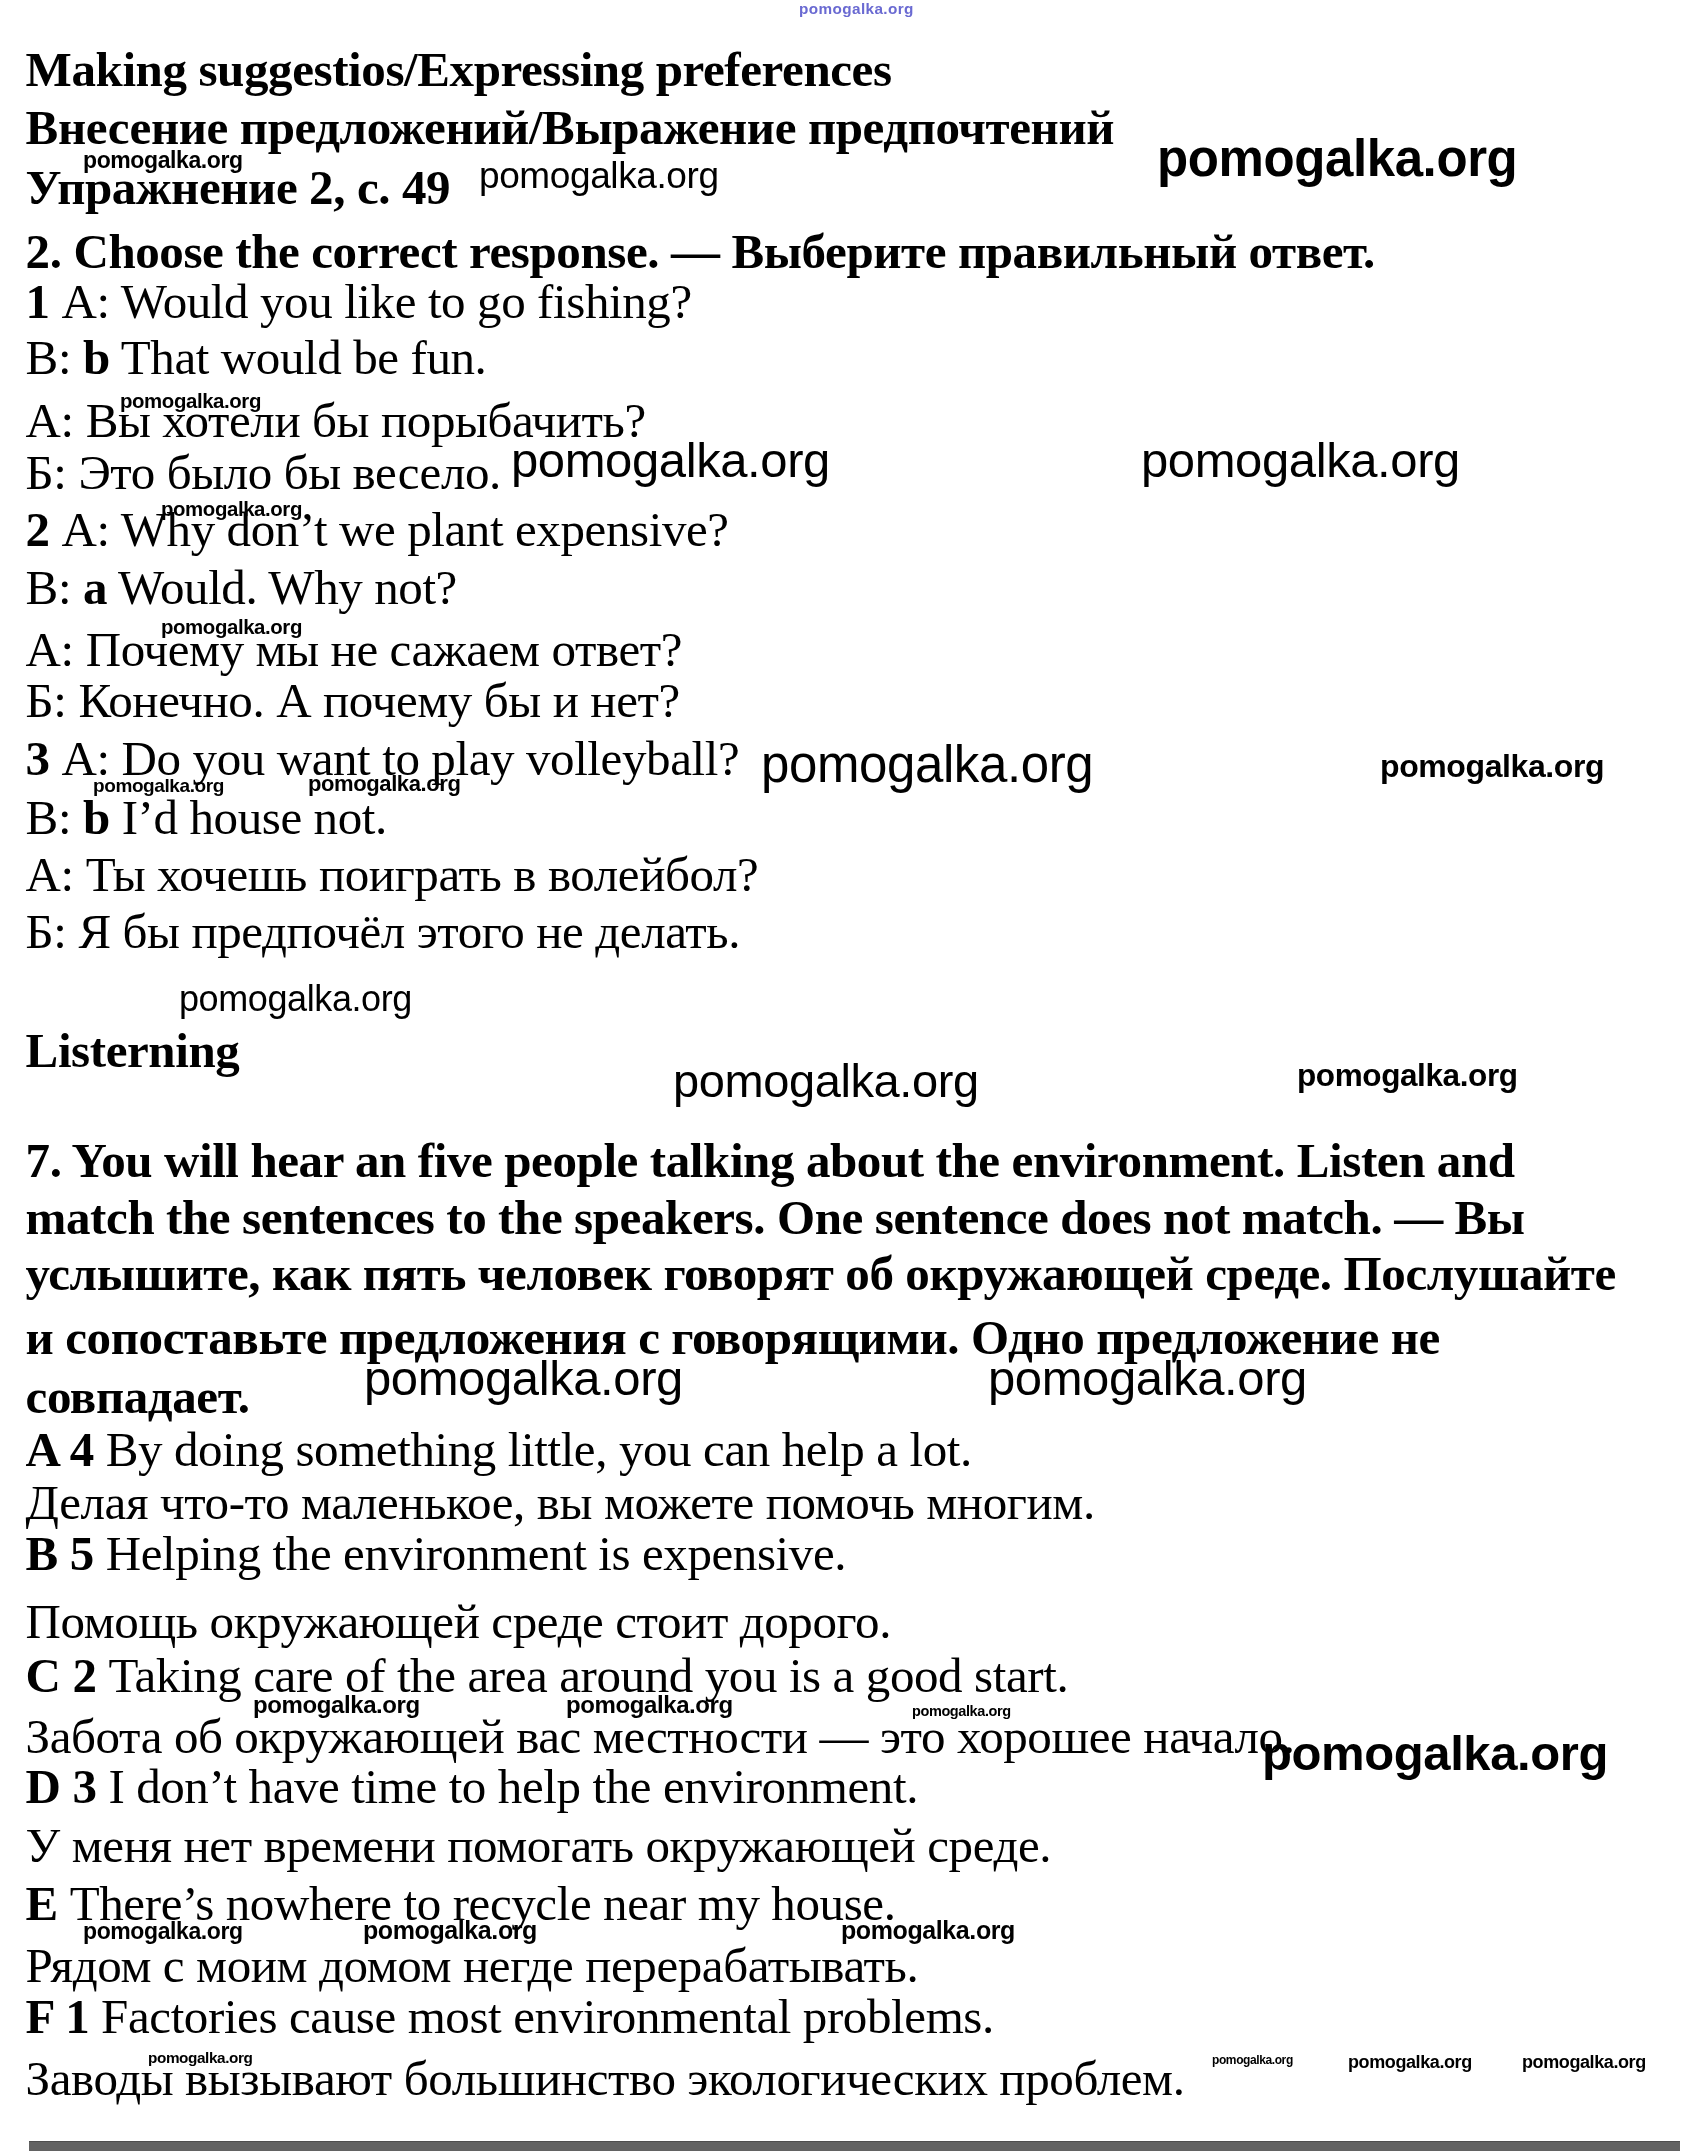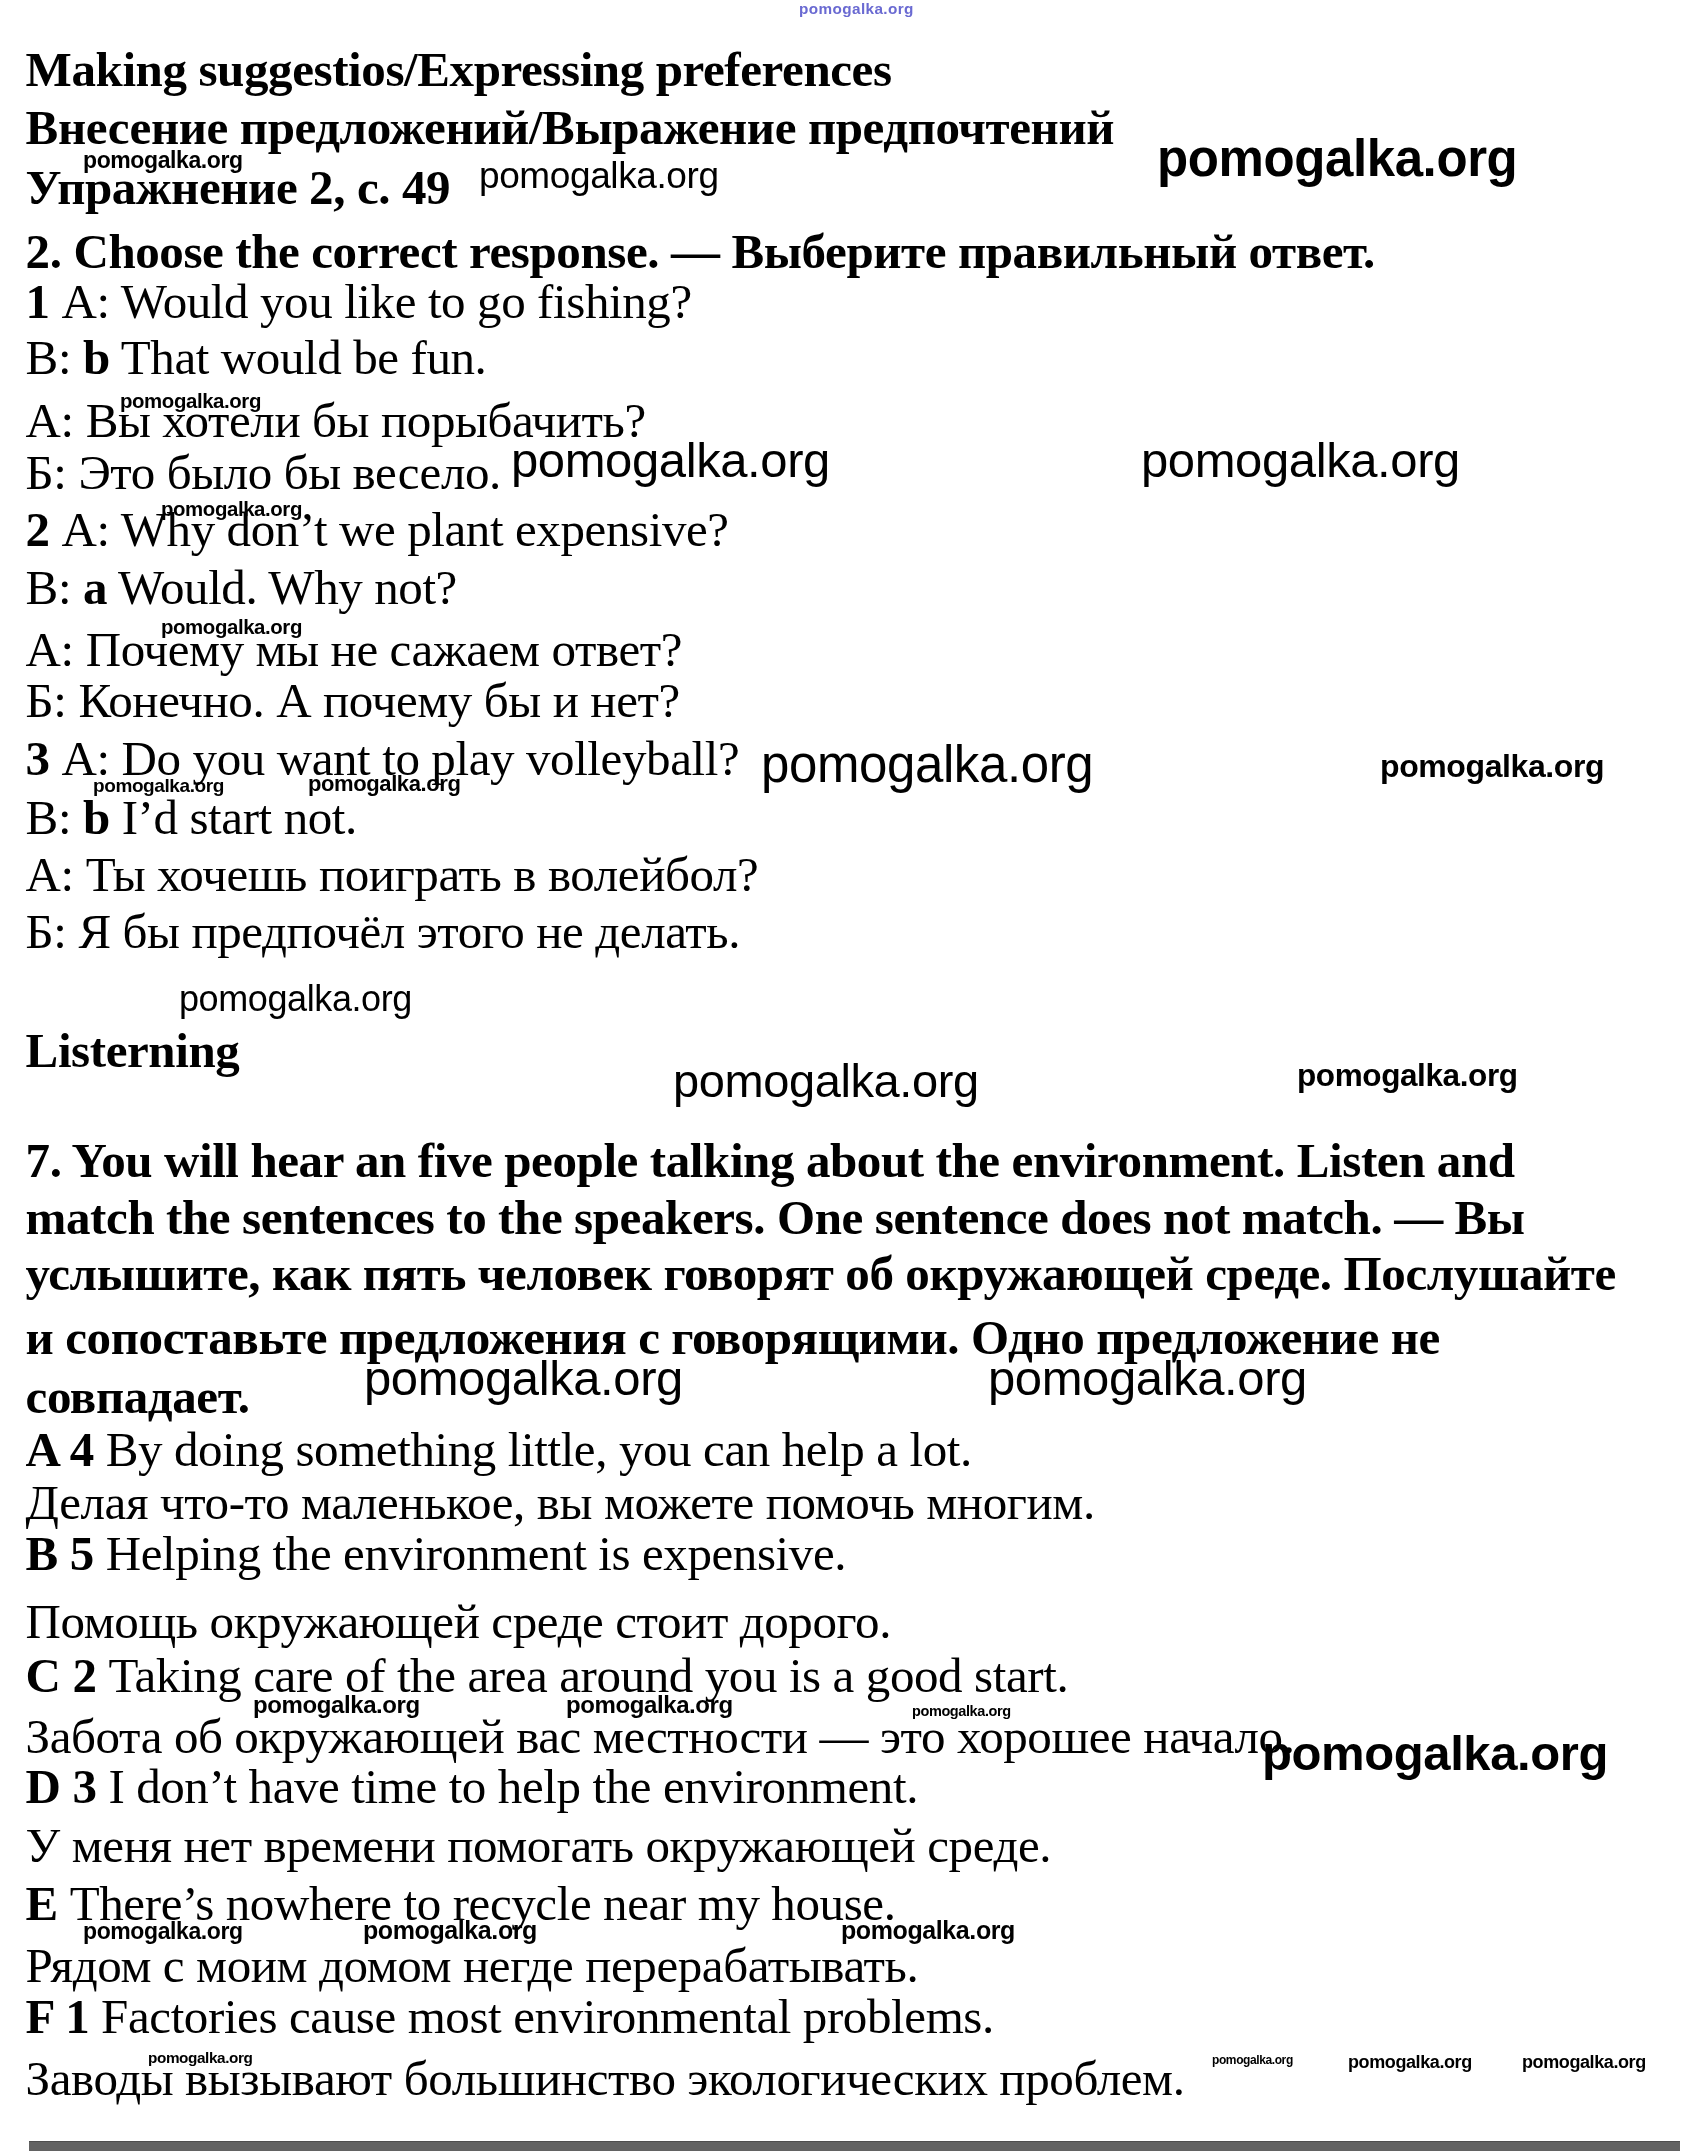--- a/index.html
+++ b/index.html
@@ -51,21 +51,21 @@
     <div class="line" style="top: 226px;"><span class="b">2. Choose the correct response. — Выберите правильный ответ.</span></div>
     <div class="line" style="top: 276px;"><span class="b">1 </span><span>A: Would you like to go fishing?</span></div>
     <div class="line" style="top: 332px;"><span>B: </span><span class="b">b</span><span> That would be fun.</span></div>
     <div class="line" style="top: 395px;"><span>А: Вы хотели бы порыбачить?</span></div>
     <div class="line" style="top: 447px;"><span>Б: Это было бы весело.</span></div>
     <div class="line" style="top: 504px;"><span class="b">2 </span><span>A: Why don’t we plant expensive?</span></div>
     <div class="line" style="top: 562px;"><span>B: </span><span class="b">a</span><span> Would. Why not?</span></div>
     <div class="line" style="top: 624px;"><span>А: Почему мы не сажаем ответ?</span></div>
     <div class="line" style="top: 675px;"><span>Б: Конечно. А почему бы и нет?</span></div>
     <div class="line" style="top: 733px;"><span class="b">3 </span><span>A: Do you want to play volleyball?</span></div>
-    <div class="line" style="top: 792px;"><span>B: </span><span class="b">b</span><span> I’d start not.</span></div>
+    <div class="line" style="top: 792px;"><span>B: </span><span class="b">b</span><span> I’d house not.</span></div>
     <div class="line" style="top: 849px;"><span>А: Ты хочешь поиграть в волейбол?</span></div>
     <div class="line" style="top: 906px;"><span>Б: Я бы предпочёл этого не делать.</span></div>
     <div class="line" style="top: 1025px;"><span class="b">Listerning</span></div>
     <div class="line" style="top: 1135px;"><span class="b">7. You will hear an five people talking about the environment. Listen and</span></div>
     <div class="line" style="top: 1192px;"><span class="b">match the sentences to the speakers. One sentence does not match. — Вы</span></div>
     <div class="line" style="top: 1248px;"><span class="b">услышите, как пять человек говорят об окружающей среде. Послушайте</span></div>
     <div class="line" style="top: 1312px;"><span class="b">и сопоставьте предложения с говорящими. Одно предложение не</span></div>
     <div class="line" style="top: 1371px;"><span class="b">совпадает.</span></div>
     <div class="line" style="top: 1424px;"><span class="b">A 4 </span><span>By doing something little, you can help a lot.</span></div>
     <div class="line" style="top: 1477px;"><span>Делая что-то маленькое, вы можете помочь многим.</span></div>

